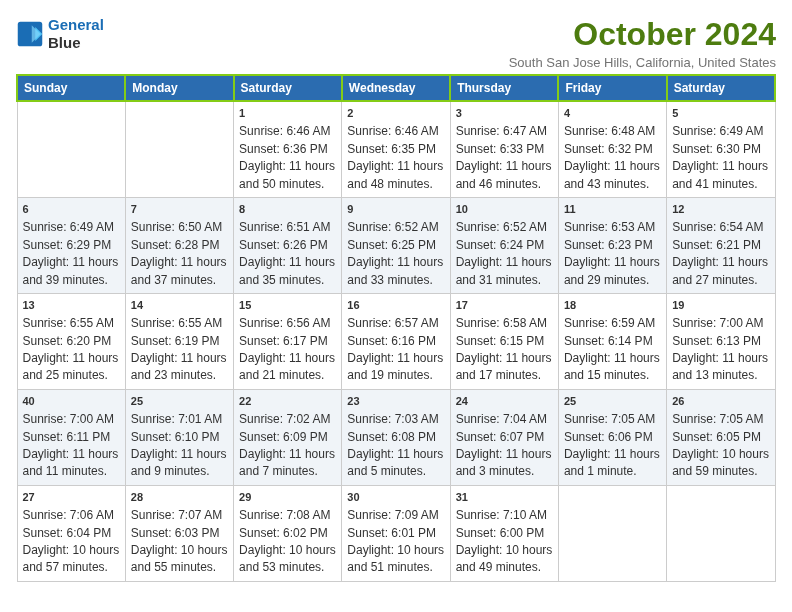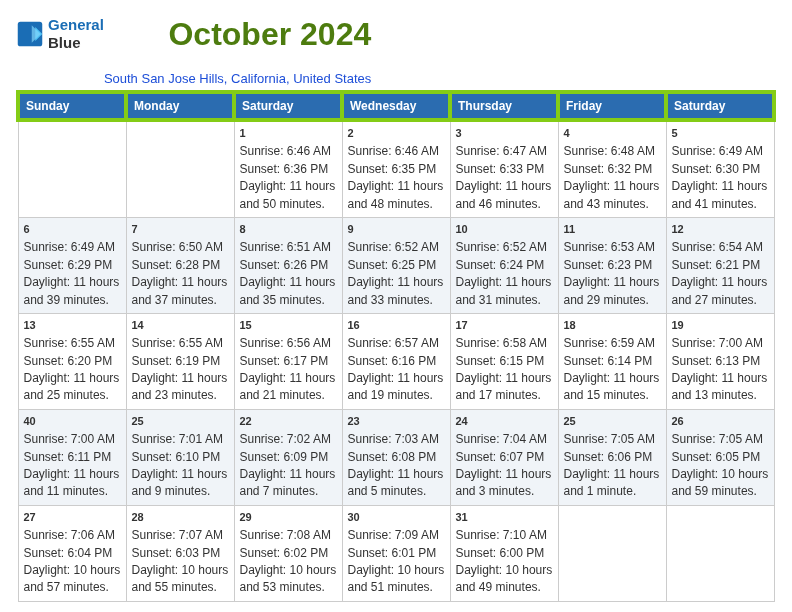--- a/index.html
+++ b/index.html
@@ -6,20 +6,21 @@
     body {
       font-family: Arial, sans-serif;
       background: #fff;
       width: 792px;
       min-height: 612px;
       padding: 16px;
     }
     .header {
       display: flex;
       align-items: flex-start;
+      justify-content: space-between;
       margin-bottom: 4px;
     }
     .logo {
       display: flex;
       align-items: center;
       gap: 4px;
     }
     .logo-text {
       font-size: 15px;
       font-weight: bold;
@@ -36,36 +37,36 @@
     .title-area {
       text-align: right;
     }
     .month-title {
       font-size: 32px;
       font-weight: bold;
       color: #4d7c0f;
     }
     .location {
       font-size: 13px;
-      color: #1d4ed8;
-      margin-top: 18px;
+      color: #737373;
+      margin-top: 2px;
     }
     table {
       width: 100%;
       border-collapse: collapse;
       font-size: 10px;
     }
     thead tr th {
       background-color: #2b6cb0;
       color: #fff;
       padding: 5px 6px;
       text-align: left;
       font-size: 12px;
       font-weight: bold;
-      border: 4px solid #84cc16;
+      border: 2px solid #84cc16;
     }
     tbody tr td {
       border: 1px solid #ccc;
       padding: 4px 5px;
       vertical-align: top;
       width: 108px;
       min-height: 80px;
       font-size: 10px;
       color: #333;
       line-height: 1.4;

